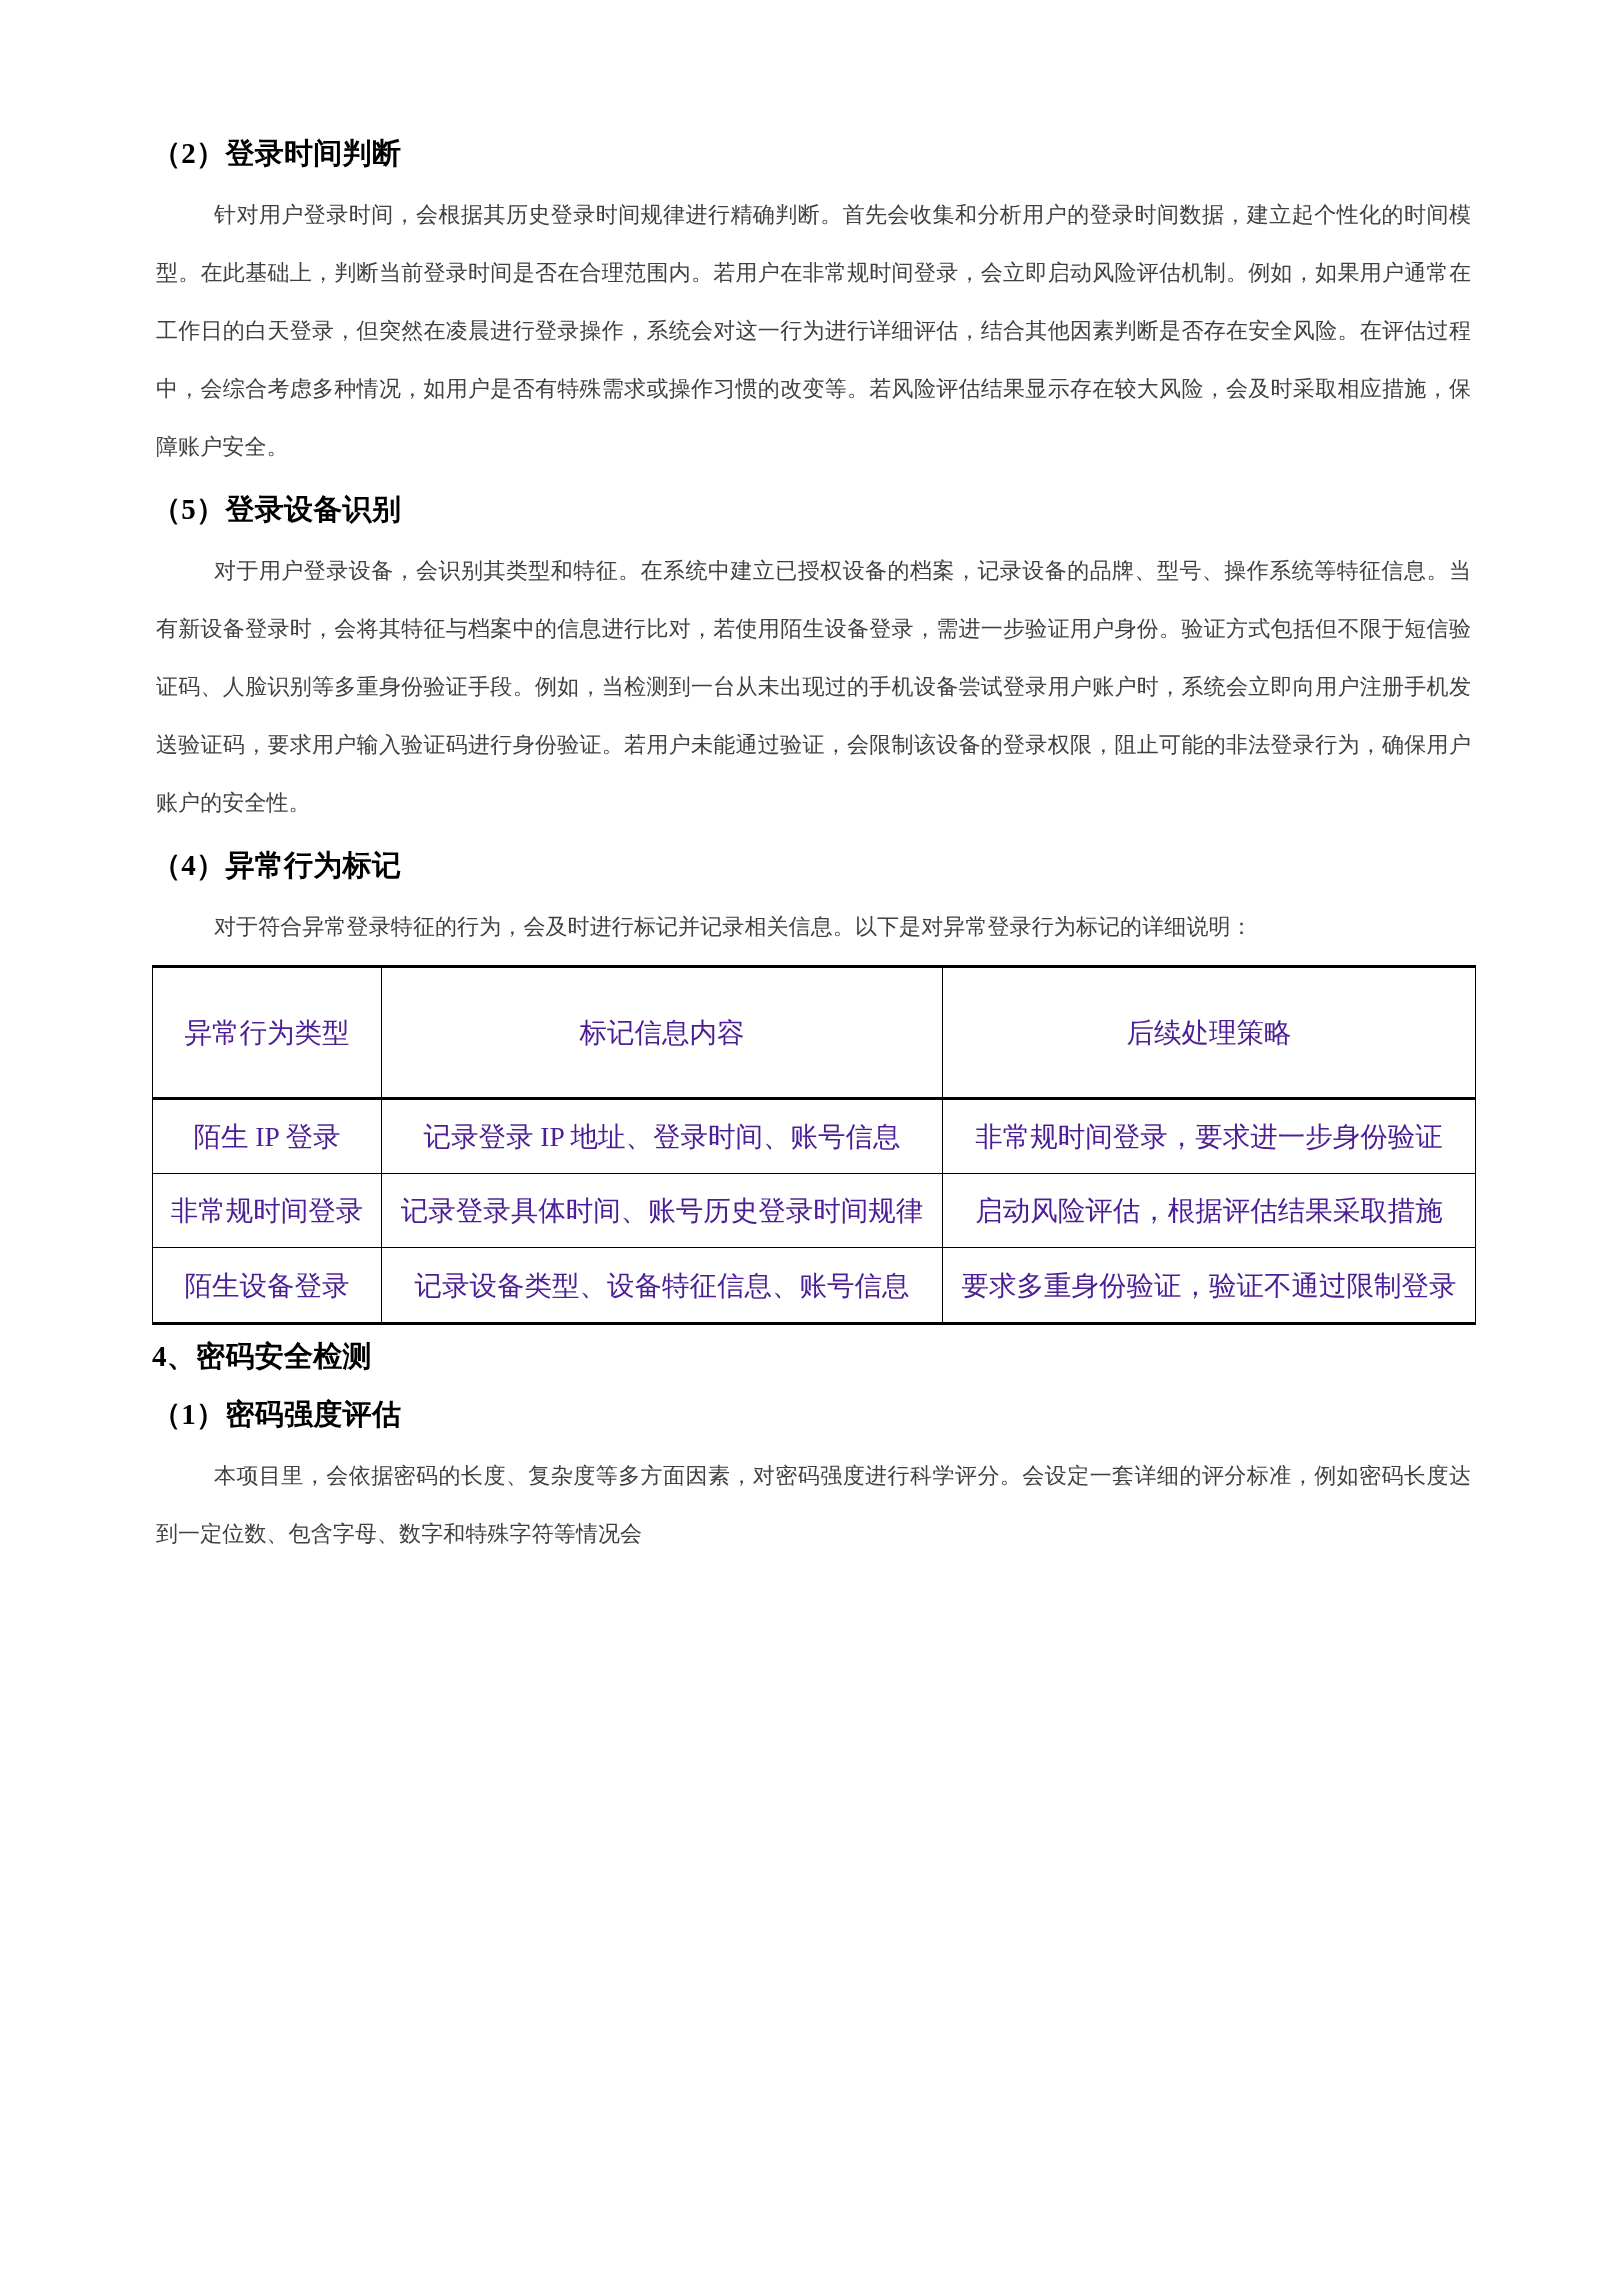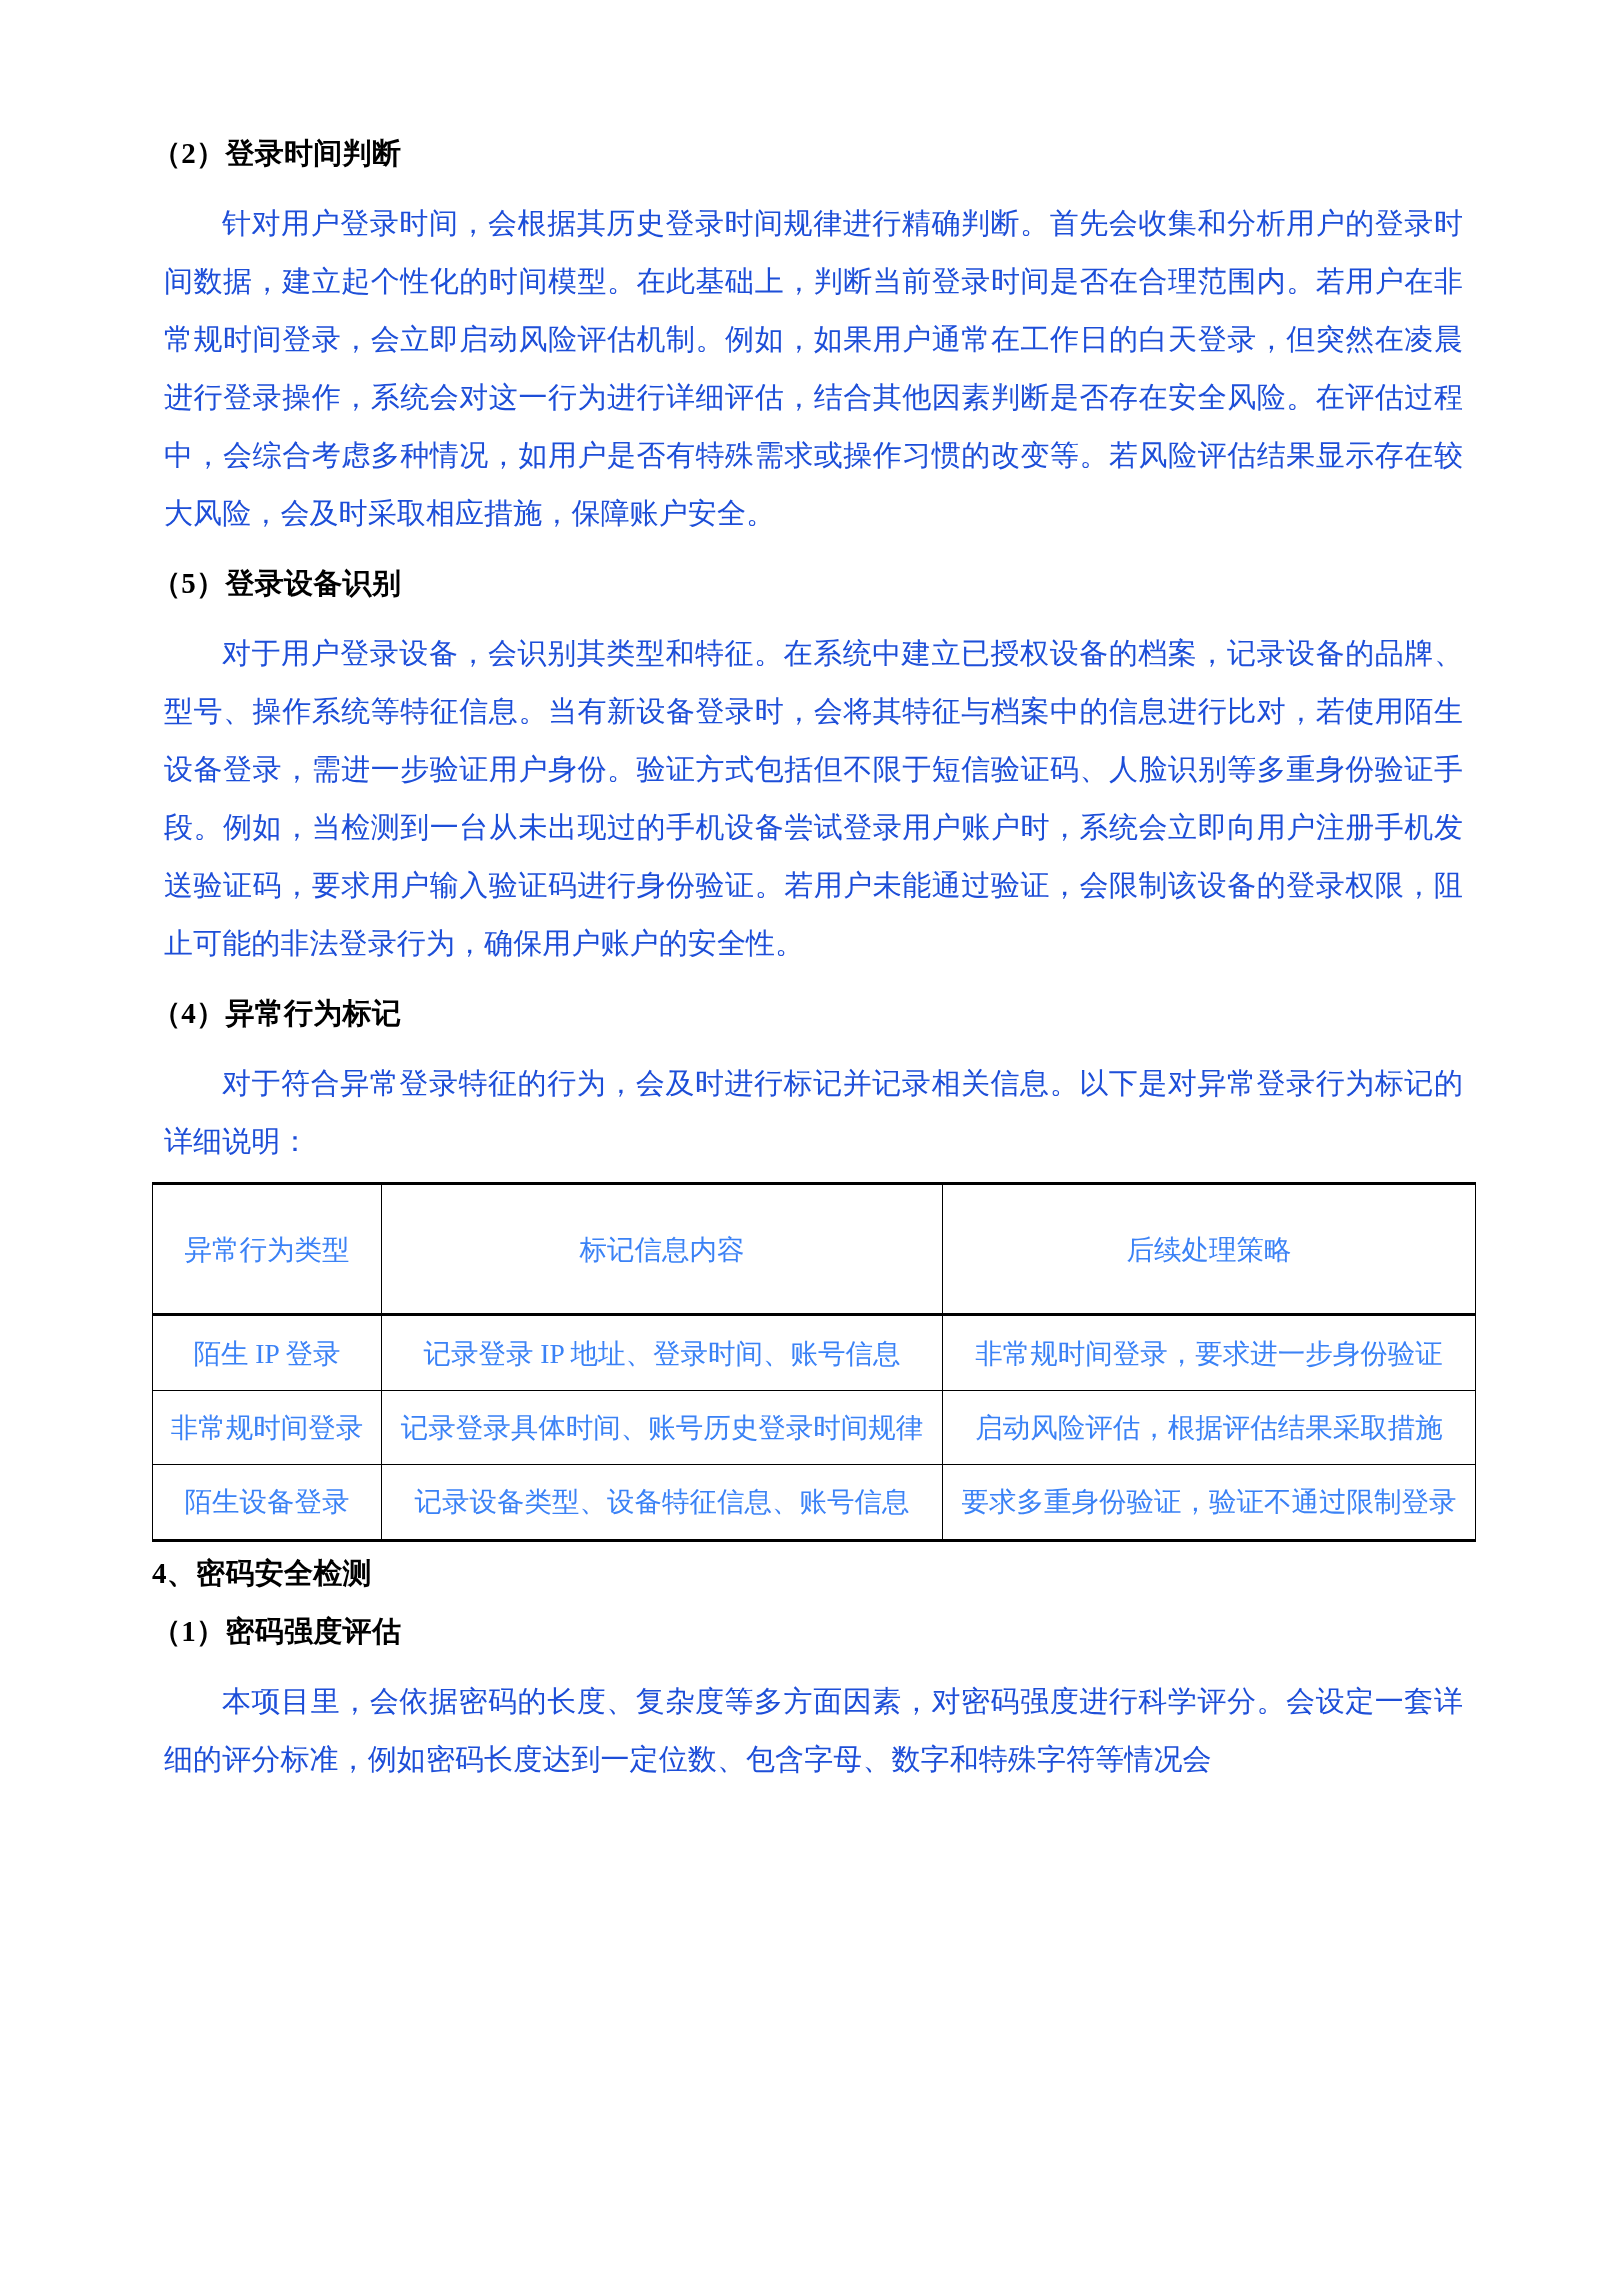--- a/index.html
+++ b/index.html
@@ -26,42 +26,42 @@
     font-weight: bold;
     font-size: 29px;
     line-height: 58px;
     color: #000000;
     margin: 0;
     letter-spacing: 0.3px;
     white-space: nowrap;
   }
   .para {
     font-family: "Liberation Serif", "DejaVu Serif", serif;
-    font-size: 29px;
+    font-size: 22px;
     line-height: 58px;
-    color: #1d4ed8;
-    margin: 12px;
+    color: #404040;
+    margin: 4px;
     text-align: justify;
     text-justify: inter-ideograph;
     text-indent: 58px;
     letter-spacing: 0.1px;
   }
   table.abnormal-table {
     border-collapse: collapse;
     width: 1323px;
     margin-top: 9.2px;
     margin-bottom: 0px;
     table-layout: fixed;
   }
   table.abnormal-table td {
     border: 1.3px solid #000000;
     font-family: "Liberation Serif", "DejaVu Serif", serif;
     font-size: 27.5px;
     line-height: 55px;
-    color: #3b82f6;
+    color: #4c1d95;
     text-align: center;
     vertical-align: middle;
     padding: 9.2px 6.5px;
     word-break: break-all;
   }
   table.abnormal-table tr.header-row td {
     border-top: 3.3px solid #000000;
     border-bottom: 3.3px solid #000000;
     height: 110px;
   }

